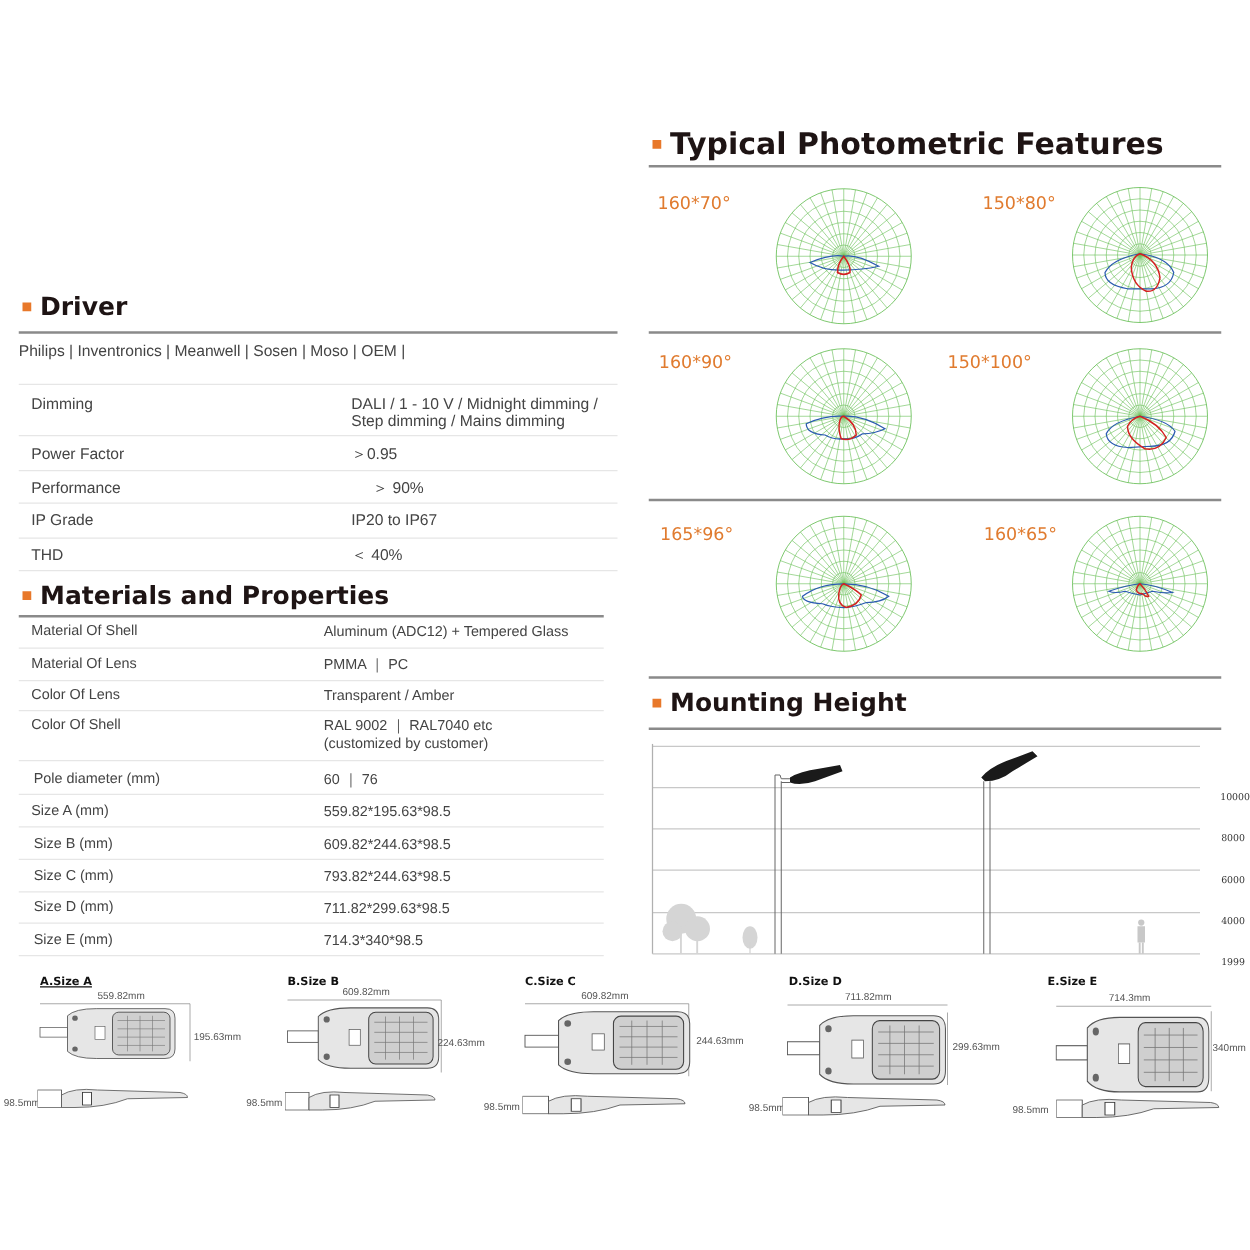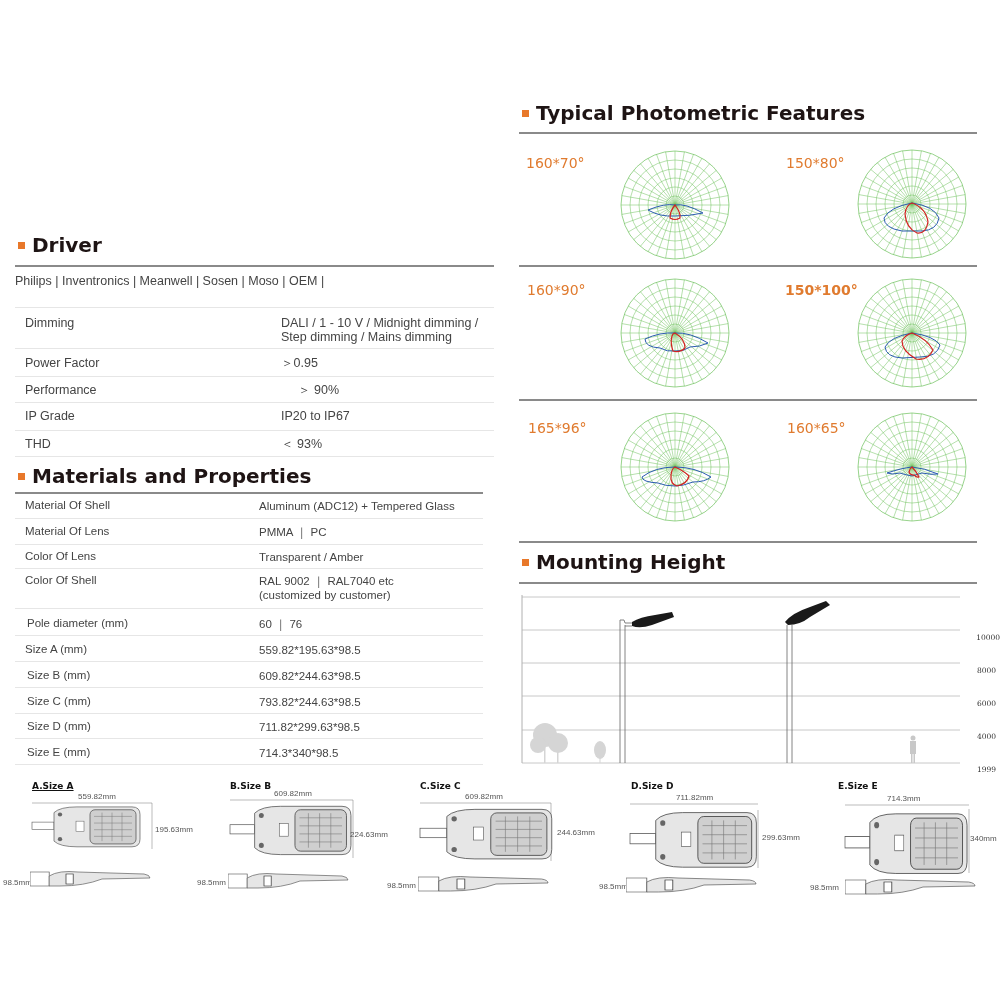--- a/index.html
+++ b/index.html
@@ -57,21 +57,21 @@
   <div class="spec-row" style="height:26px; padding-top:6px;gap:17px;">
     <div class="k">Performance</div>
     <div class="v">＞ 90%</div>
   </div>
   <div class="spec-row" style="height:28px; padding-top:6px;">
     <div class="k">IP Grade</div>
     <div class="v">IP20 to IP67</div>
   </div>
   <div class="spec-row" style="height:26px; padding-top:6px;">
     <div class="k">THD</div>
-    <div class="v">＜ 93%</div>
+    <div class="v">＜ 40%</div>
   </div>
 </div>
 
 <div class="section-title" style="left:18px; top:464px; font-size:20px;">
   <span class="sq"></span>
   <span>Materials and Properties</span>
 </div>
 <div class="rule" style="left:15px; top:492px; width:468px;"></div>
 
 <div class="spec-table" id="materials-table" style="top:493px; width:468px;">
@@ -110,21 +110,21 @@
   <div class="spec-row" style="height:25px; padding-top:6px;">
     <div class="k" style="padding-left:12px;">Size D (mm)</div>
     <div class="v">711.82*299.63*98.5</div>
   </div>
   <div class="spec-row" style="height:26px; padding-top:7px;">
     <div class="k" style="padding-left:12px;">Size E (mm)</div>
     <div class="v">714.3*340*98.5</div>
   </div>
 </div>
 
-<div class="section-title" style="left:522px; top:101px; font-size:20px;">
+<div class="section-title" style="left:522px; top:101px; font-size:24px;">
   <span class="sq"></span>
   <span>Typical Photometric Features</span>
 </div>
 <div class="rule" style="left:519px; top:132px; width:458px;"></div>
 <div class="rule" style="left:519px; top:265px; width:458px;"></div>
 <div class="rule" style="left:519px; top:399px; width:458px;"></div>
 
 <svg width="0" height="0" style="position:absolute">
   <defs>
     <g id="polar-grid">
@@ -170,21 +170,21 @@
   <path d="M0,-1 Q22,2 27,14 Q25,26 10,27 L-10,27 Q-28,24 -28,14 Q-22,3 0,-1 Z" fill="none" stroke="#2b5bb0" stroke-width="1"></path>
   <path d="M0,-1 Q14,4 16,18 Q14,30 5,29 Q-6,24 -7,10 Q-6,1 0,-1 Z" fill="none" stroke="#d42020" stroke-width="1.2"></path>
 </svg>
 
 <div class="photo-label" style="left:527px; top:282px;">160*90°</div>
 <svg class="polar" style="left:615px; top:276px;" width="120" height="115" viewBox="-60 -57 120 115">
   <use href="#polar-grid"></use>
   <path d="M-30,6 Q-15,-1 0,0 Q15,-1 33,10 Q25,14 15,14 Q8,19 0,18 Q-8,19 -15,15 Q-30,14 -30,6 Z" fill="none" stroke="#2b5bb0" stroke-width="1"></path>
   <path d="M0,0 Q10,6 10,15 Q5,20 -2,18 Q-5,10 -3,3 Q-2,0 0,0 Z" fill="none" stroke="#d42020" stroke-width="1.2"></path>
 </svg>
-<div class="photo-label" style="left:785px; top:282px;font-weight:bold;">150*100°</div>
+<div class="photo-label" style="left:758px; top:282px;">150*100°</div>
 <svg class="polar" style="left:852px; top:276px;" width="120" height="115" viewBox="-60 -57 120 115">
   <use href="#polar-grid"></use>
   <path d="M0,0 Q22,3 28,12 Q25,24 8,24 L-10,25 Q-26,24 -27,14 Q-22,4 0,0 Z" fill="none" stroke="#2b5bb0" stroke-width="1"></path>
   <path d="M0,0 Q15,6 21,17 Q16,28 4,26 Q-10,18 -10,8 Q-7,2 0,0 Z" fill="none" stroke="#d42020" stroke-width="1.2"></path>
 </svg>
 
 <div class="photo-label" style="left:528px; top:420px;">165*96°</div>
 <svg class="polar" style="left:615px; top:410px;" width="120" height="115" viewBox="-60 -57 120 115">
   <use href="#polar-grid"></use>
   <path d="M-33,10 Q-20,0 0,0 Q20,0 36,10 Q30,15 18,15 Q8,19 0,19 Q-10,19 -17,16 Q-33,15 -33,10 Z" fill="none" stroke="#2b5bb0" stroke-width="1"></path>

